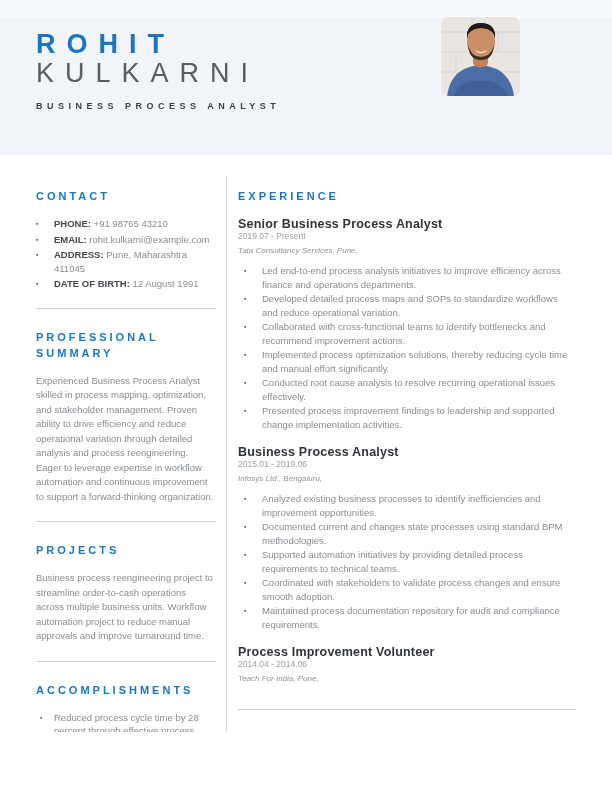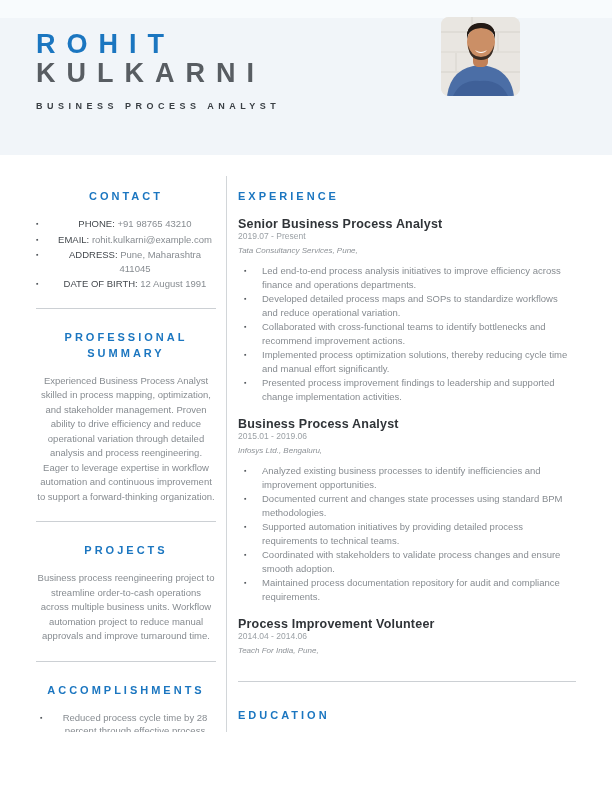--- a/index.html
+++ b/index.html
@@ -13,56 +13,56 @@
   
   .band-top { position:absolute; left:0; top:0; width:612px; height:18px; background:#f8fbfd; }
   .band { position:absolute; left:0; top:18px; width:612px; height:137px; background:#f1f5f9; }
 
   .name-block { position:absolute; left:36px; top:30px; }
   .name-first {
     font-size:27px; font-weight:800; letter-spacing:11px; line-height:29px;
     color:#1b76c0;
   }
   .name-last {
-    font-size:27px; font-weight:700; letter-spacing:11px; line-height:29px;
+    font-size:27px; font-weight:400; letter-spacing:11px; line-height:29px;
     color:#585d62;
   }
   .headline {
     margin-top:13px; font-size:9px; font-weight:600; letter-spacing:4.5px;
     color:#3a3f44;
   }
 
   .photo {
     position:absolute; left:441px; top:17px; width:79px; height:79px;
     border-radius:8px; overflow:hidden; background:#ece9e4;
   }
   .photo svg { display:block; width:100%; height:100%; }
 
   
   .vdivider { position:absolute; left:226px; top:176px; width:1px; height:594px; background:#d2d6d9; }
-  .left-col  { position:absolute; left:36px;  top:188px; width:180px;text-align:center; }
+  .left-col  { position:absolute; left:36px;  top:188px; width:180px; }
   .right-col { position:absolute; left:238px; top:188px; width:338px; }
 
   .section-h {
     font-size:11px; font-weight:800; letter-spacing:3px; line-height:16px;
     color:#1b76c0; margin-bottom:13px;
   }
   .hr { border:none; border-top:1px solid #ccd0d4; margin:17px 0 20px 0; }
 
   
   .c-list { list-style:none; }
   .c-item {
     position:relative; padding-left:18px; margin-bottom:2px;
     font-size:9.5px; line-height:13.5px; color:#878c91;
   }
   .c-item::before {
     content:"▪"; position:absolute; left:0; top:0;
     font-size:7px; color:#565b60; line-height:13.5px;
   }
-  .c-label { font-weight:400; color:#44494e; }
+  .c-label { font-weight:700; color:#44494e; }
 
   .para { font-size:9.5px; line-height:14.5px; color:#878c91; }
 
   .a-list { list-style:none; }
   .a-item {
     position:relative; padding-left:18px;
     font-size:9.5px; line-height:13.5px; color:#878c91;
   }
   .a-item::before {
     content:"▪"; position:absolute; left:4px; top:0;
@@ -169,20 +169,21 @@
       <div class="job-head">
         <span class="job-title">Senior Business Process Analyst</span>
         <span class="job-dates">2019.07 - Present</span>
       </div>
       <div class="job-company">Tata Consultancy Services, Pune,</div>
       <ul class="j-list">
         <li class="j-item">Led end-to-end process analysis initiatives to improve efficiency across finance and operations departments.</li>
         <li class="j-item">Developed detailed process maps and SOPs to standardize workflows and reduce operational variation.</li>
         <li class="j-item">Collaborated with cross-functional teams to identify bottlenecks and recommend improvement actions.</li>
         <li class="j-item">Implemented process optimization solutions, thereby reducing cycle time and manual effort significantly.</li>
+        <li class="j-item">Conducted root cause analysis to resolve recurring operational issues effectively.</li>
         <li class="j-item">Presented process improvement findings to leadership and supported change implementation activities.</li>
       </ul>
     </div>
 
     <div class="job">
       <div class="job-head">
         <span class="job-title">Business Process Analyst</span>
         <span class="job-dates">2015.01 - 2019.06</span>
       </div>
       <div class="job-company">Infosys Ltd., Bengaluru,</div>

